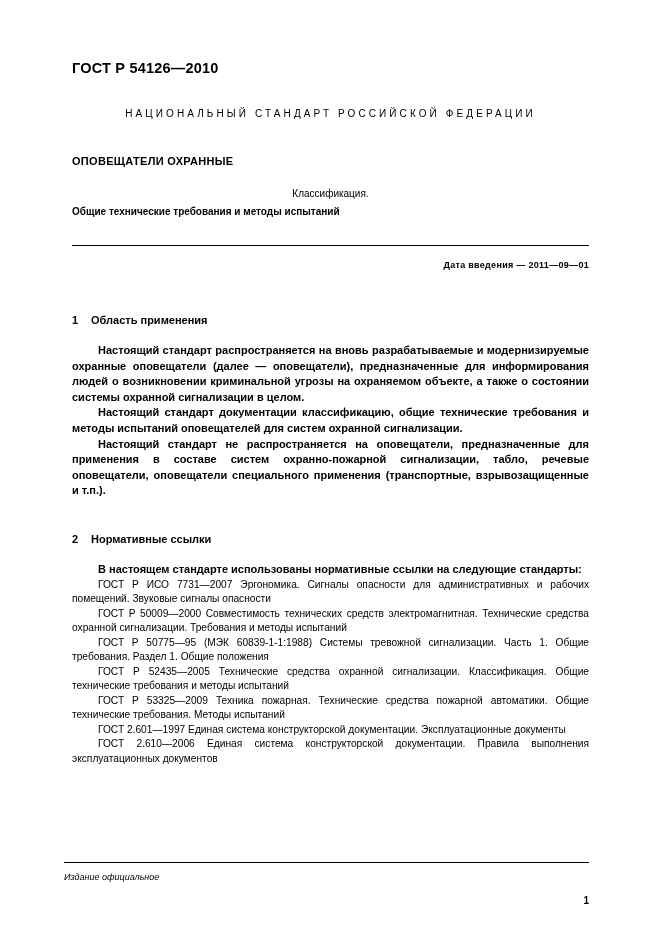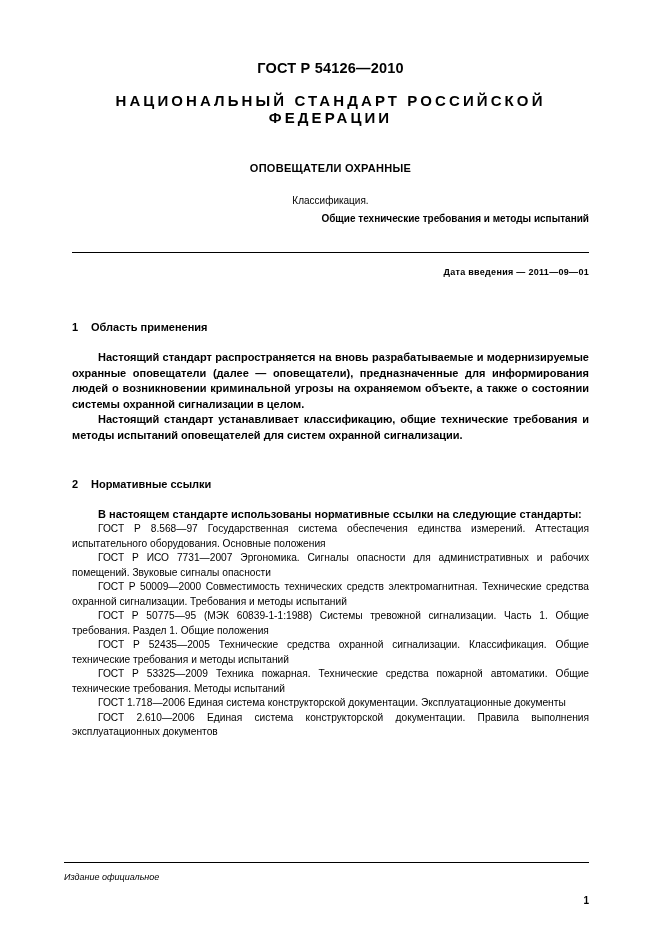--- a/index.html
+++ b/index.html
@@ -19,50 +19,49 @@
     position: absolute;
     left: 0; top: 0;
     width: 661px;
     height: 936px;
     box-sizing: border-box;
     padding: 0 72px 0 72px;
   }
 
   
   .gost-number {
-    text-align: center;
+    text-align: left;
     font-size: 14.5px;
     font-weight: bold;
     letter-spacing: 0.2px;
     margin-top: 60px;
   }
   .national-standard {
     text-align: center;
-    font-size: 15px;
-    font-weight: bold;
+    font-size: 10px;
+    font-weight: normal;
     letter-spacing: 3.1px;
-    margin-top: 16px;
+    margin-top: 32px;
   }
 
   
   .doc-title {
-    text-align: center;
     font-size: 11px;
     font-weight: bold;
     margin-top: 36px;
     letter-spacing: 0.3px;
   }
   .doc-subtitle-1 {
     text-align: center;
     font-size: 10px;
     font-weight: normal;
     margin-top: 21px;
   }
   .doc-subtitle-2 {
-    text-align: right;
+    text-align: left;
     font-size: 10px;
     font-weight: bold;
     margin-top: 7px;
   }
   .doc-title-en {
     text-align: center;
     font-size: 8px;
     margin-top: 23px;
     line-height: 1.45;
     color: #1a1a1a;
@@ -156,33 +155,33 @@
 
 
   <hr class="rule">
 
   <div class="date-intro">Дата введения — 2011—09—01</div>
 
   <div class="section-heading">
     <span class="num">1</span><span>Область применения</span>
   </div>
   <p class="body-text first-para">Настоящий стандарт распространяется на вновь разрабатываемые и модернизируемые охранные оповещатели (далее — оповещатели), предназначенные для информирования людей о возникновении криминальной угрозы на охраняемом объекте, а также о состоянии системы охранной сигнализации в целом.</p>
-  <p class="body-text">Настоящий стандарт устанавливает классификацию, общие технические требования и методы испытаний оповещателей для систем охранной сигнализации.</p>
+  <p class="body-text">Настоящий стандарт документации классификацию, общие технические требования и методы испытаний оповещателей для систем охранной сигнализации.</p>
+  <p class="body-text">Настоящий стандарт не распространяется на оповещатели, предназначенные для применения в составе систем охранно-пожарной сигнализации, табло, речевые оповещатели, оповещатели специального применения (транспортные, взрывозащищенные и т.п.).</p>
 
   <div class="section-heading second">
     <span class="num">2</span><span>Нормативные ссылки</span>
   </div>
   <p class="body-text first-para">В настоящем стандарте использованы нормативные ссылки на следующие стандарты:</p>
-  <p class="ref-line">ГОСТ Р 8.568—97 Государственная система обеспечения единства измерений. Аттестация испытательного оборудования. Основные положения</p>
   <p class="ref-line">ГОСТ Р ИСО 7731—2007 Эргономика. Сигналы опасности для административных и рабочих помещений. Звуковые сигналы опасности</p>
   <p class="ref-line">ГОСТ Р 50009—2000 Совместимость технических средств электромагнитная. Технические средства охранной сигнализации. Требования и методы испытаний</p>
   <p class="ref-line">ГОСТ Р 50775—95 (МЭК 60839-1-1:1988) Системы тревожной сигнализации. Часть 1. Общие требования. Раздел 1. Общие положения</p>
   <p class="ref-line">ГОСТ Р 52435—2005 Технические средства охранной сигнализации. Классификация. Общие технические требования и методы испытаний</p>
   <p class="ref-line">ГОСТ Р 53325—2009 Техника пожарная. Технические средства пожарной автоматики. Общие технические требования. Методы испытаний</p>
-  <p class="ref-line">ГОСТ 1.718—2006 Единая система конструкторской документации. Эксплуатационные документы</p>
+  <p class="ref-line">ГОСТ 2.601—1997 Единая система конструкторской документации. Эксплуатационные документы</p>
   <p class="ref-line">ГОСТ 2.610—2006 Единая система конструкторской документации. Правила выполнения эксплуатационных документов</p>
 
   <div class="footer">
     <hr class="footer-rule">
     <div class="edition">Издание официальное</div>
   </div>
 
   <div class="page-number">1</div>
 
 </div>

